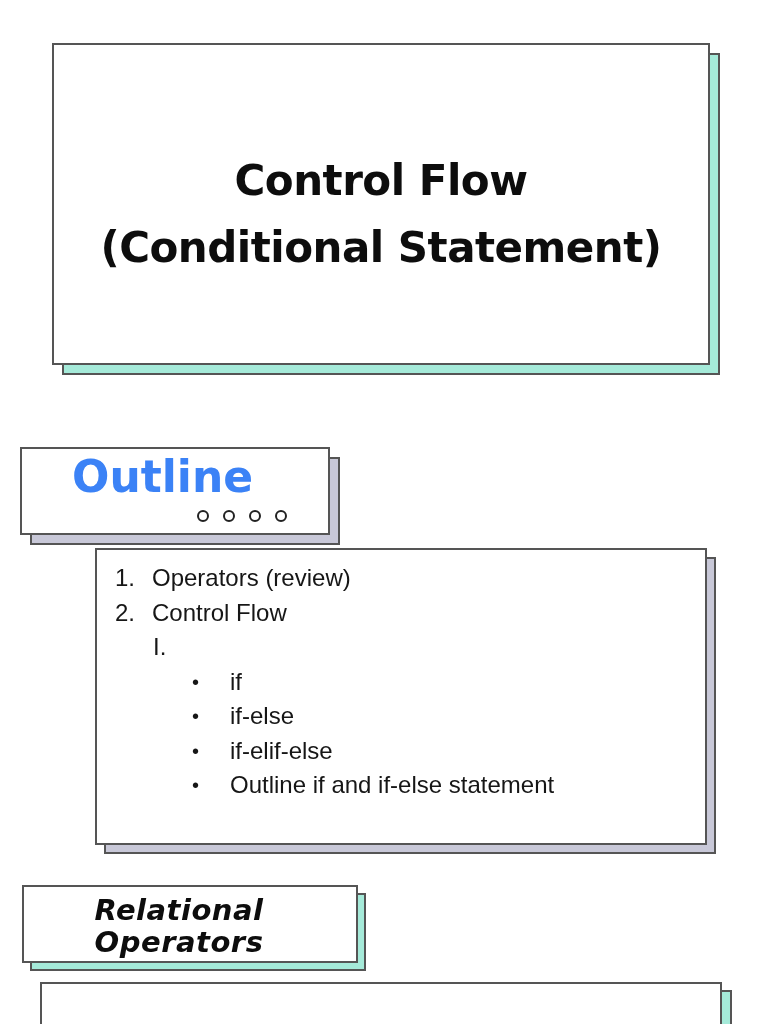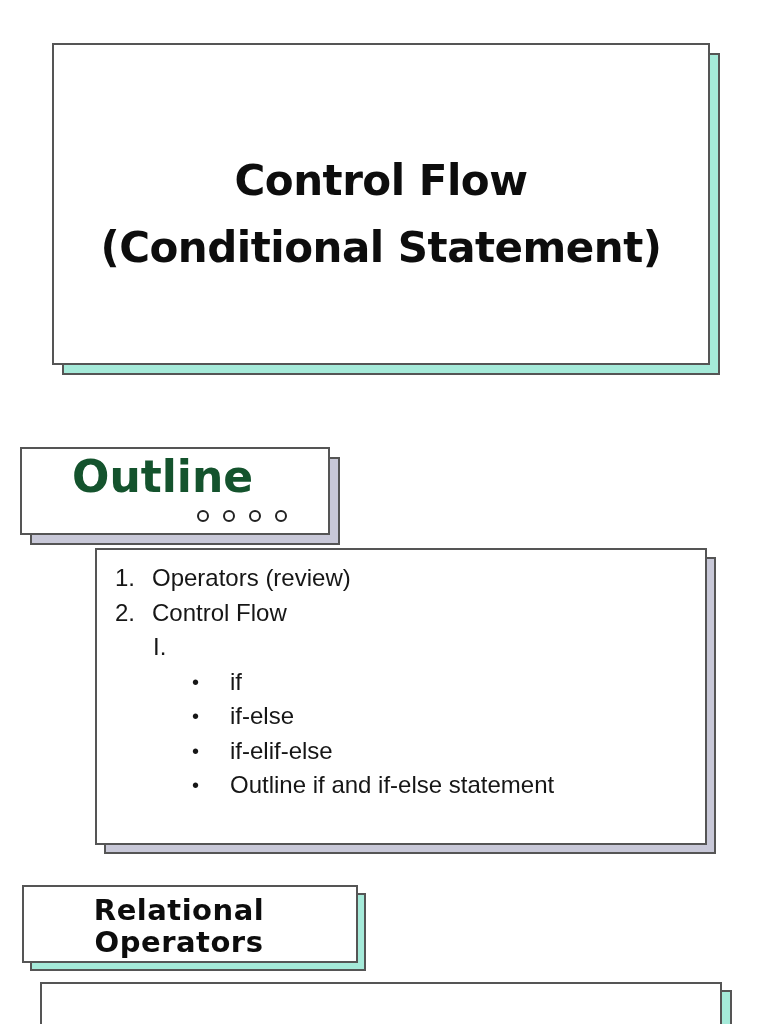--- a/index.html
+++ b/index.html
@@ -24,21 +24,21 @@
     position:absolute;left:0;right:0;top:102px;
     text-align:center;
     font-family:"DejaVu Sans",sans-serif;
     font-weight:bold;font-size:42px;line-height:67px;
     letter-spacing:-0.5px;color:#0d0d0d;
   }
   
   .outline-heading{
     position:absolute;left:50px;top:2px;
     font-family:"DejaVu Sans",sans-serif;
-    font-weight:bold;font-size:44px;color:#14532d;
+    font-weight:bold;font-size:44px;color:#3b82f6;
   }
   .circle-row{position:absolute;left:197px;top:510px;display:flex;}
   .circle{
     width:8px;height:8px;border:2px solid #222;border-radius:50%;
     background:#fff;margin-right:14px;
   }
   
   .toc{position:absolute;left:0;right:0;top:11px;font-size:24px;line-height:34.5px;color:#161616;}
   .toc-row{position:relative;height:34.5px;white-space:nowrap;}
   .toc-row .marker{position:absolute;}
@@ -47,21 +47,21 @@
   .lvl1 .txt{left:55px;}
   .lvl2 .marker{left:56px;}
   .lvl2 .txt{left:101px;}
   .lvl3 .marker{left:95px;font-size:20px;}
   .lvl3 .txt{left:133px;text-align:right;}
   
   .rel-heading{
     position:absolute;left:0;right:22px;top:7px;text-align:center;
     font-family:"DejaVu Sans",sans-serif;
     font-weight:bold;font-size:29px;line-height:32px;
-    letter-spacing:0.5px;color:#0d0d0d;
+    letter-spacing:0.5px;color:#0d0d0d;font-style:italic;
   }
 </style>
 </head>
 <body>
 
 <div class="shadow teal" style="left:62px;top:53px;width:658px;height:322px;"></div>
 <div class="panel" style="left:52px;top:43px;width:658px;height:322px;">
   <div class="title-text">
     <div>Control Flow</div>
     <div>(Conditional Statement)</div>

